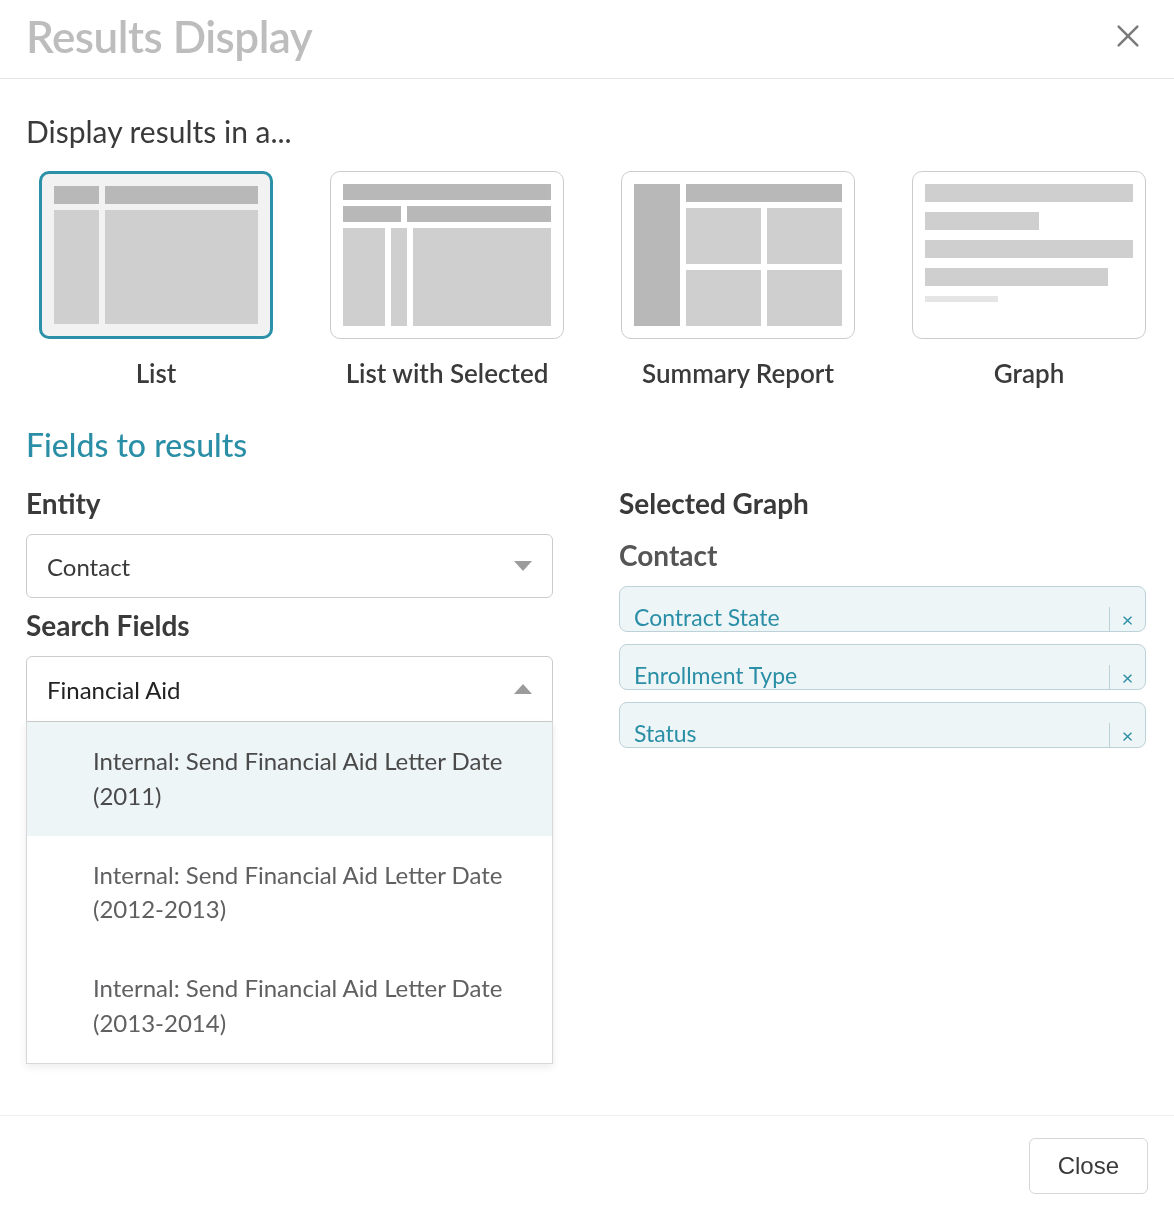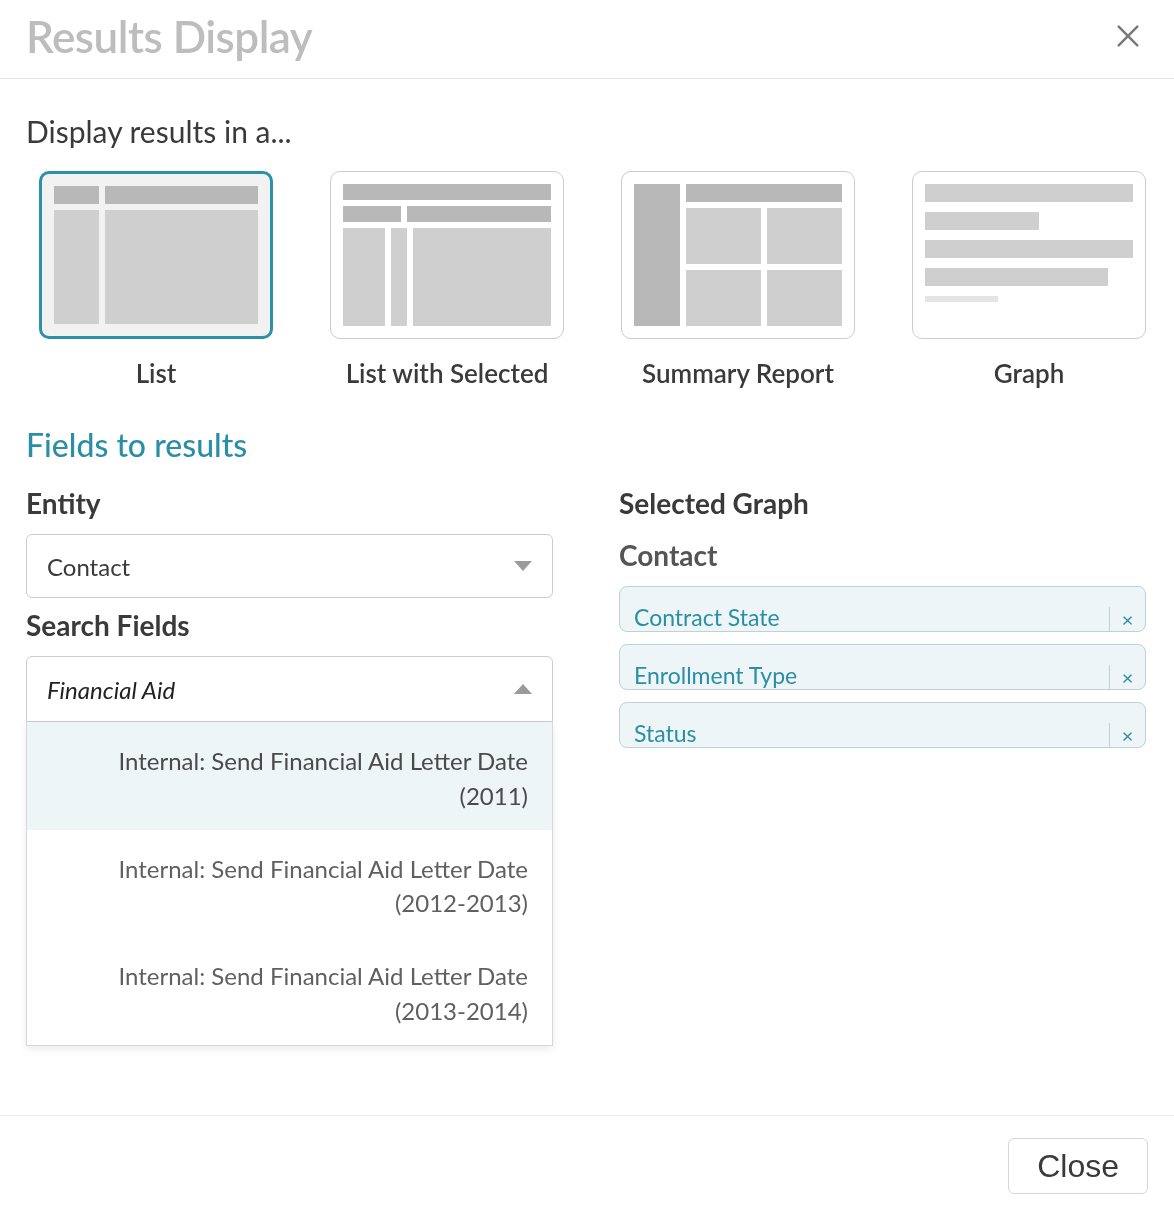--- a/index.html
+++ b/index.html
@@ -23,30 +23,30 @@
   .section-title { font-size:32px; font-weight:500; color:#2a8fa6; margin:36px 0 12px 0; }
   .two-col { display:flex; gap:66px; align-items:flex-start; }
   .col { flex:1 1 0; }
   .label { font-size:28px; font-weight:700; color:#3a3a3a; margin:10px 0 14px 0; }
   .label.sub { font-weight:700; font-size:28px; color:#555; }
   .select-box { width:100%; height:64px; border:1px solid #ccc; border-radius:6px; background:#fff; display:flex; align-items:center; justify-content:space-between; padding:0 20px; font-size:24px; color:#3a3a3a; cursor:pointer; }
   .caret { width:0; height:0; border-left:9px solid transparent; border-right:9px solid transparent; }
   .caret.down { border-top:10px solid #9b9b9b; }
   .caret.up { border-bottom:10px solid #9b9b9b; }
   .search-wrap { position:relative; margin-top:0; }
-  .search-box { width:100%; height:66px; border:1px solid #ccc; border-top-left-radius:6px; border-top-right-radius:6px; border-bottom:1px solid #ccc; background:#fff; display:flex; align-items:center; justify-content:space-between; padding:0 20px; font-size:24px; color:#222;font-style:italic; }
+  .search-box { width:100%; height:66px; border:1px solid #ccc; border-top-left-radius:6px; border-top-right-radius:6px; border-bottom:1px solid #ccc; background:#fff; display:flex; align-items:center; justify-content:space-between; padding:0 20px; font-size:24px; color:#222; }
   .dropdown { border:1px solid #d7d7d7; border-top:none; background:#fff; box-shadow:0 3px 8px rgba(0,0,0,0.08); }
-  .dd-item { padding:22px 24px 16px 66px; font-size:24px; color:#606062; line-height:1.45; cursor:pointer;text-align:right; }
+  .dd-item { padding:22px 24px 22px 66px; font-size:24px; color:#606062; line-height:1.45; cursor:pointer; }
   .dd-item.hover { background:#eef5f7; color:#4a4a4a; }
   .chips { display:flex; flex-direction:column; gap:12px; margin-top:6px; }
   .chip { display:flex; align-items:flex-end; border:1px solid #bcd2d8; border-radius:8px; background:#eef5f7; height:46px; }
   .chip-label { flex:1; padding:0 14px; display:flex; align-items:center; font-size:23px; color:#2a8fa6; }
   .chip-remove { width:36px; border-left:1px solid #bcd2d8; display:flex; align-items:center; justify-content:center; color:#2a8fa6; font-size:20px; cursor:pointer; }
   .dialog-footer { display:flex; justify-content:flex-end; gap:18px; padding:22px 26px 28px 26px; border-top:1px solid #eee; }
-  .btn { height:56px; padding:0 28px; border-radius:6px; font-size:32px; display:flex; align-items:center; justify-content:center; cursor:pointer; border:none; }
+  .btn { height:56px; padding:0 28px; border-radius:6px; font-size:24px; display:flex; align-items:center; justify-content:center; cursor:pointer; border:none; }
   .btn.secondary { background:#fff; color:#3a3a3a; border:1px solid #d6d6d6; }
   .btn.primary { background:#2a8fa6; color:#fff; border:1px solid #237589; }
   
   .pv-list { height:100%; display:flex; flex-direction:column; gap:6px; }
   .pv-list .hdr { display:flex; gap:6px; }
   .pv-list .hdr .a { width:22%; height:18px; }
   .pv-list .hdr .b { flex:1; height:18px; }
   .pv-list .body { flex:1; display:flex; gap:6px; }
   .pv-list .body .a { width:22%; }
   .pv-list .body .b { flex:1; }

